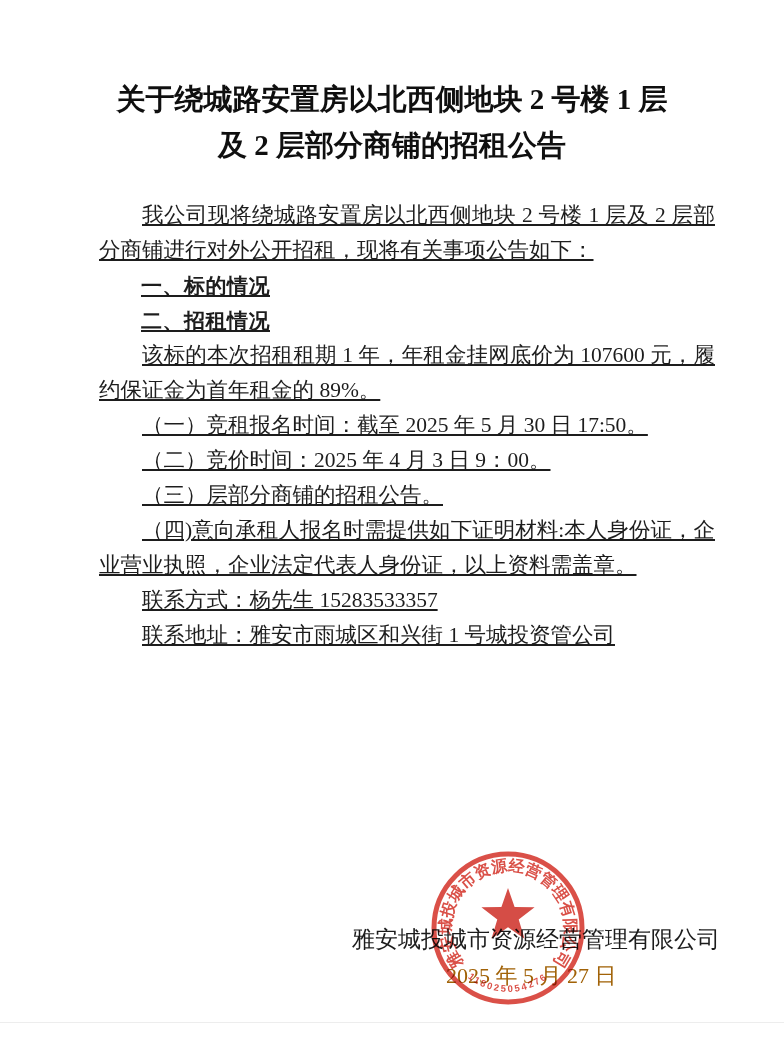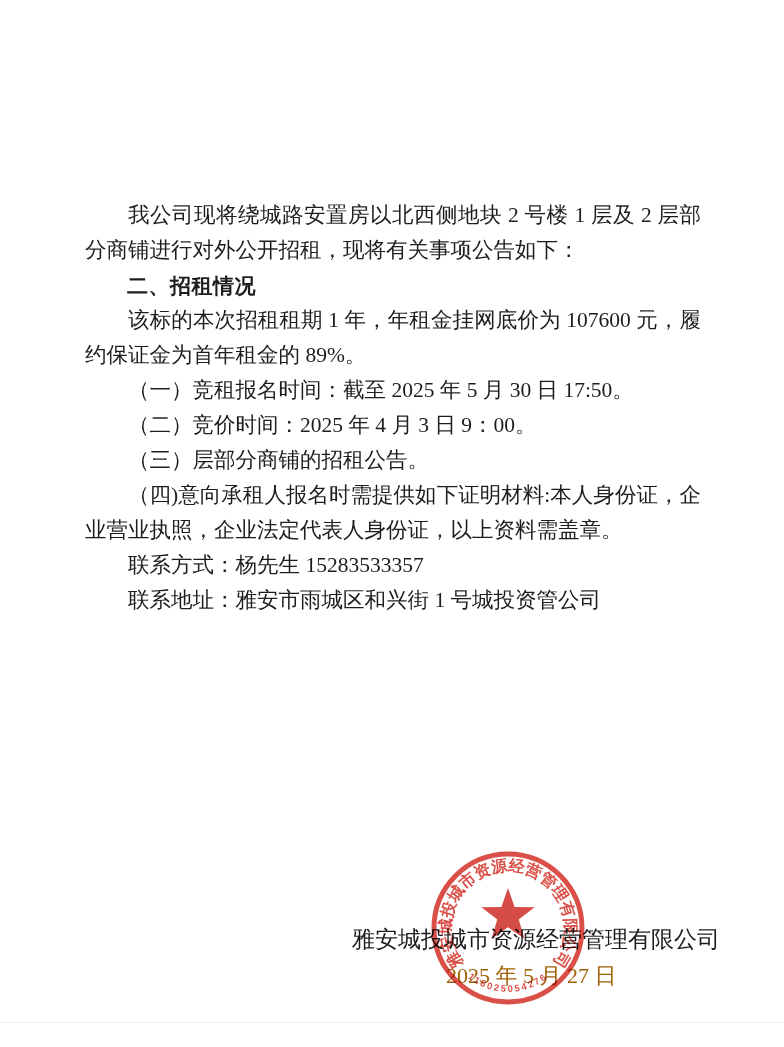--- a/index.html
+++ b/index.html
@@ -14,22 +14,22 @@
   }
   .title {
     position:absolute; top:76px; left:50px; width:684px;
     text-align:center;
     font-size:29px; font-weight:bold; line-height:46px;
     color:#0f0f0f;
     font-family:"Liberation Serif", serif;
   }
   .title .tline { display:block; }
   .body {
-    position:absolute; top:198px; left:85px; width:616px;
-    font-size:21.5px; line-height:35px;
+    position:absolute; top:198px; left:99px; width:616px;
+    font-size:21.5px; line-height:35px;text-decoration:underline;
   }
   .body p { margin:0; text-indent:2em; text-align:justify; }
   .body p.heading {
     font-family:"Liberation Sans", sans-serif;
     font-weight:bold; font-size:21px;
     letter-spacing:0.5px;
     text-align:left;
   }
   .company {
     position:absolute; top:924px; left:352px;
@@ -54,23 +54,28 @@
   .page-edge {
     position:absolute; top:1022px; left:0; width:784px; height:1px;
     background:#ededed;
   }
 </style>
 </head>
 <body>
 
 <div class="page">
 
+  <div class="title">
+    <span class="tline">关于绕城路安置房以北西侧地块 2 号楼 1 层</span>
+    <span class="tline">及 2 层部分商铺的招租公告</span>
+  </div>
 
   <div class="body">
     <p>我公司现将绕城路安置房以北西侧地块 2 号楼 1 层及 2 层部分商铺进行对外公开招租，现将有关事项公告如下：</p>
+    <p class="heading">一、标的情况</p>
     <p class="heading">二、招租情况</p>
     <p>该标的本次招租租期 1 年，年租金挂网底价为 107600 元，履约保证金为首年租金的 89%。</p>
     <p>（一）竞租报名时间：截至 2025 年 5 月 30 日 17:50。</p>
     <p>（二）竞价时间：2025 年 4 月 3 日 9：00。</p>
     <p>（三）层部分商铺的招租公告。</p>
     <p>（四)意向承租人报名时需提供如下证明材料:本人身份证，企业营业执照，企业法定代表人身份证，以上资料需盖章。</p>
     <p>联系方式：杨先生 15283533357</p>
     <p>联系地址：雅安市雨城区和兴街 1 号城投资管公司</p>
   </div>
 

